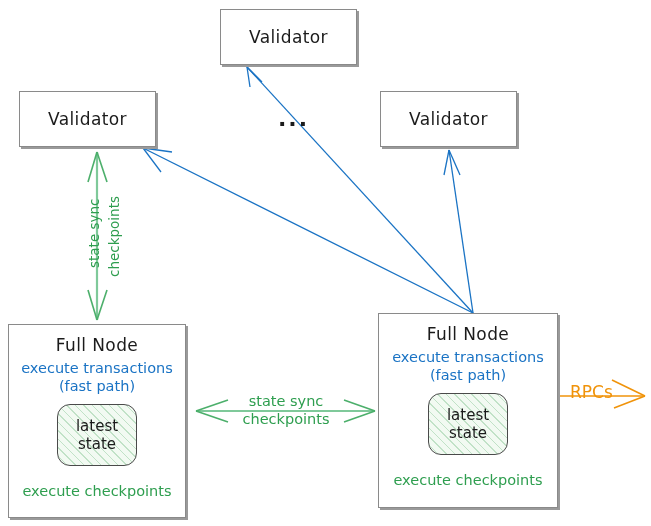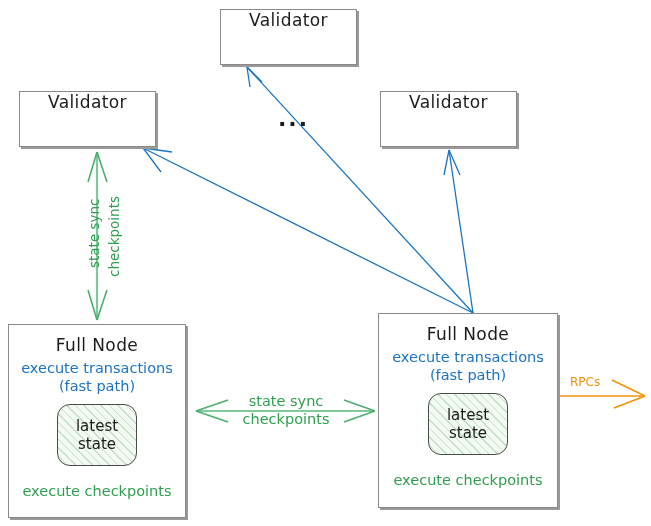--- a/index.html
+++ b/index.html
@@ -29,21 +29,21 @@
   
   .node-box {
     position: absolute;
     background: #ffffff;
     border: 1.6px solid #8a8a8a;
     box-shadow: 2px 2px 0 0 #9a9a9a;
     box-sizing: border-box;
   }
   .validator-box {
     display: flex;
-    align-items: flex-start;
+    align-items: center;
     justify-content: center;
   }
   .validator-label {
     font-family: "DejaVu Sans", sans-serif;
     font-size: 17px;
     color: #1b1b1b;
     letter-spacing: 0.4px;
   }
   .fullnode-box {
     display: flex;
@@ -95,21 +95,21 @@
     color: #1b1b1b;
     line-height: 1.2;
   }
   
   .lbl {
     position: absolute;
     font-family: "DejaVu Sans", sans-serif;
     white-space: nowrap;
   }
   .lbl-blue  { color: #1a73c4; font-size: 14.5px; }
-  .lbl-orange{ color: #f0930a; font-size: 12px; }
+  .lbl-orange{ color: #f0930a; font-size: 17px; margin-top: 7px; }
   .lbl-dots  { color: #1b1b1b; font-size: 22px; font-weight: bold; letter-spacing: 2px; }
   .vlabel {
     position: absolute;
     font-family: "DejaVu Sans", sans-serif;
     font-size: 13.5px;
     color: #2e9e4f;
     white-space: nowrap;
     transform: rotate(-90deg);
     transform-origin: left top;
   }

